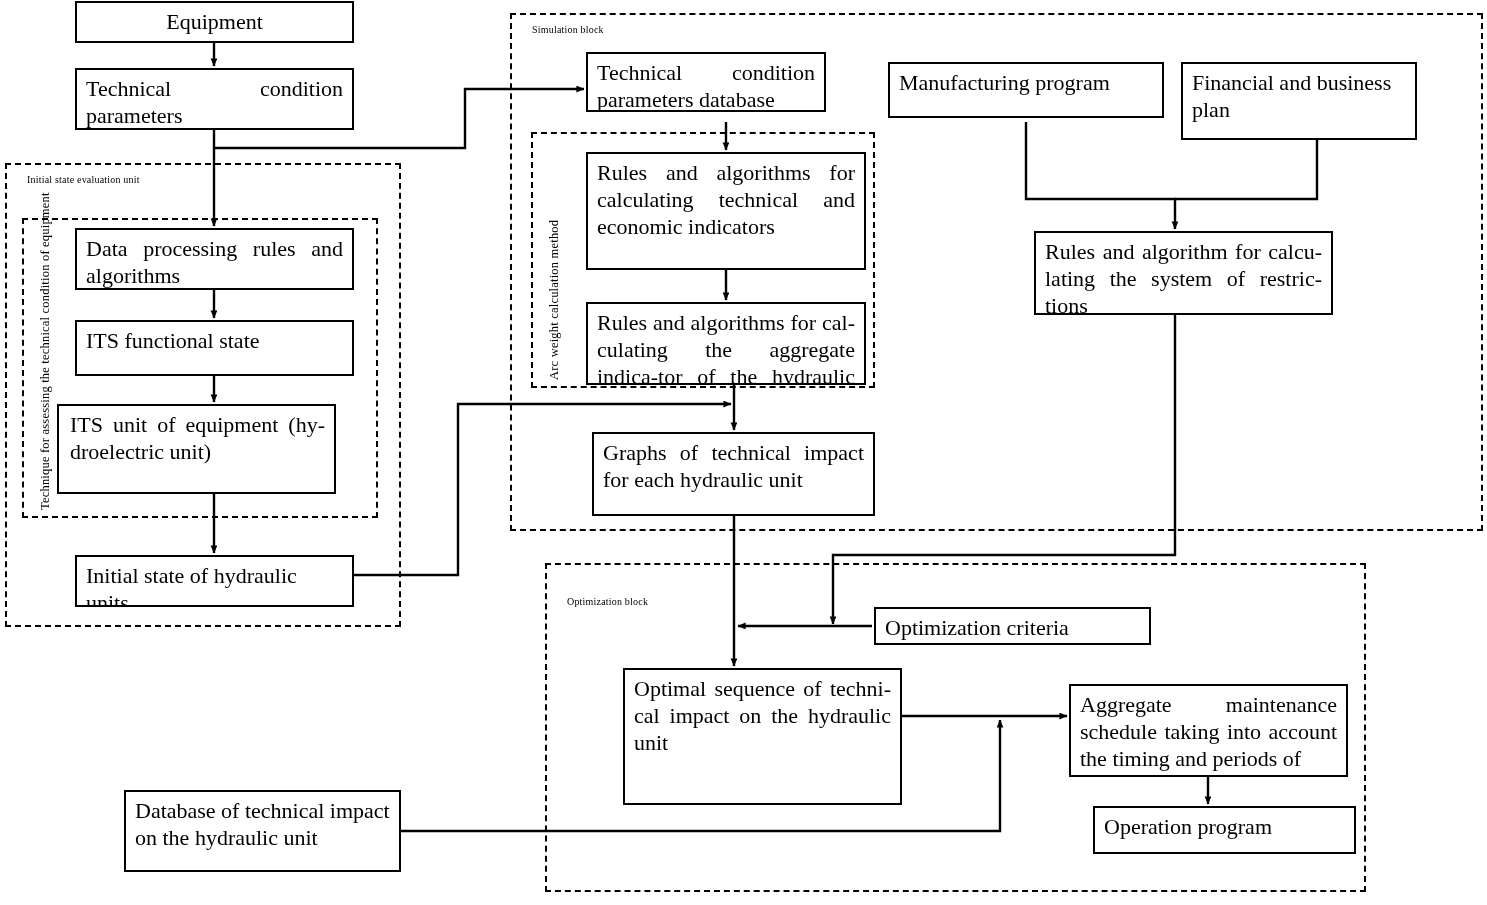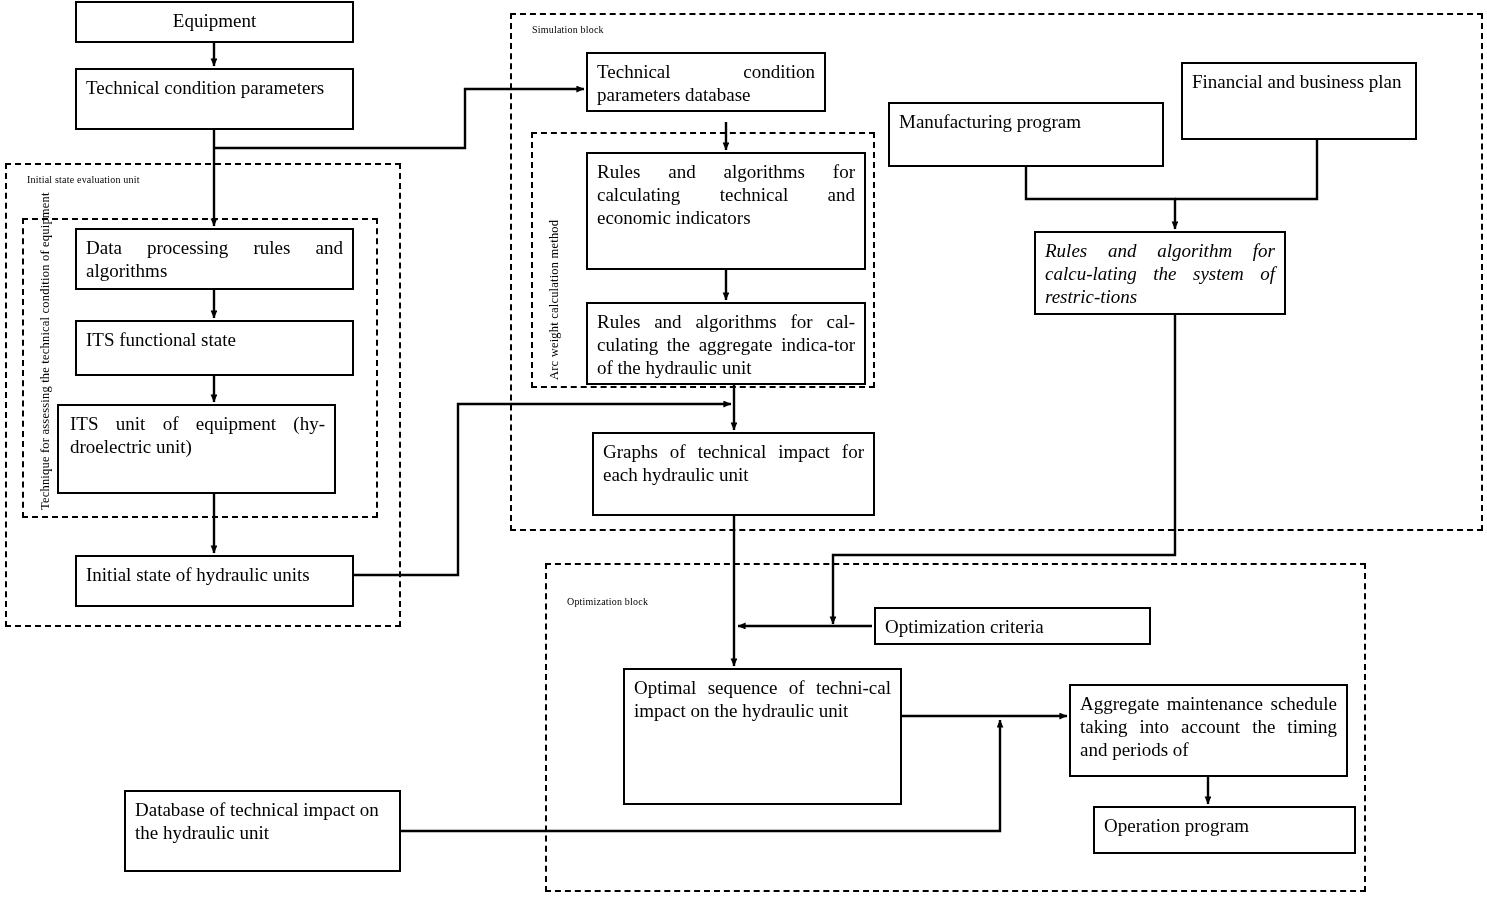--- a/index.html
+++ b/index.html
@@ -22,21 +22,21 @@
     width: 1487px;
     height: 905px;
     pointer-events: none;
   }
   .node {
     position: absolute;
     box-sizing: border-box;
     border: 2px solid #000;
     background: #fff;
     padding: 6px 9px 4px 9px;
-    font-size: 19px;
+    font-size: 22px;
     line-height: 1.22;
     text-align: justify;
     text-align-last: left;
     color: #000;
     overflow: hidden;
   }
   .node.center {
     text-align: center;
     text-align-last: center;
   }
@@ -114,22 +114,22 @@
       <div class="node center" style="left: 75px; top: 1px; width: 279px; height: 42px;">Equipment</div>
       <div class="node" style="left: 75px; top: 68px; width: 279px; height: 62px;">Technical condition parameters</div>
       <div class="node" style="left: 75px; top: 228px; width: 279px; height: 62px;">Data processing rules and algorithms</div>
       <div class="node nojust" style="left: 75px; top: 320px; width: 279px; height: 56px;">ITS functional state</div>
       <div class="node" style="left: 57px; top: 404px; width: 279px; height: 90px; padding-left: 11px;">ITS unit of equipment (hy-droelectric unit)</div>
       <div class="node nojust" style="left: 75px; top: 555px; width: 279px; height: 52px;">Initial state of hydraulic units</div>
       <div class="node" style="left: 586px; top: 52px; width: 240px; height: 60px;">Technical condition parameters database</div>
       <div class="node" style="left: 586px; top: 152px; width: 280px; height: 118px;">Rules and algorithms for calculating technical and economic indicators</div>
       <div class="node" style="left: 586px; top: 302px; width: 280px; height: 83px;">Rules and algorithms for cal-culating the aggregate indica-tor of the hydraulic unit</div>
       <div class="node" style="left: 592px; top: 432px; width: 283px; height: 84px;">Graphs of technical impact for each hydraulic unit</div>
-      <div class="node nojust" style="left: 888px; top: 62px; width: 276px; height: 65px; margin-top: 40px;">Manufacturing program</div>
+      <div class="node nojust" style="left: 888px; top: 62px; width: 276px; height: 56px;">Manufacturing program</div>
       <div class="node nojust" style="left: 1181px; top: 62px; width: 236px; height: 78px;">Financial and business plan</div>
-      <div class="node" style="left: 1034px; top: 231px; width: 252px; height: 84px; font-style: italic;">Rules and algorithm for calcu-lating the system of restric-tions</div>
+      <div class="node" style="left: 1034px; top: 231px; width: 299px; height: 84px;">Rules and algorithm for calcu-lating the system of restric-tions</div>
       <div class="node nojust" style="left: 874px; top: 607px; width: 277px; height: 38px;">Optimization criteria</div>
       <div class="node" style="left: 623px; top: 668px; width: 279px; height: 137px;">Optimal sequence of techni-cal impact on the hydraulic unit</div>
       <div class="node" style="left: 1069px; top: 684px; width: 279px; height: 93px;">Aggregate maintenance schedule taking into account the timing and periods of</div>
       <div class="node nojust" style="left: 1093px; top: 806px; width: 263px; height: 48px;">Operation program</div>
       <div class="node nojust" style="left: 124px; top: 790px; width: 277px; height: 82px;">Database of technical impact on the hydraulic unit</div>
     </div>
 </div>
 
 </body></html>

